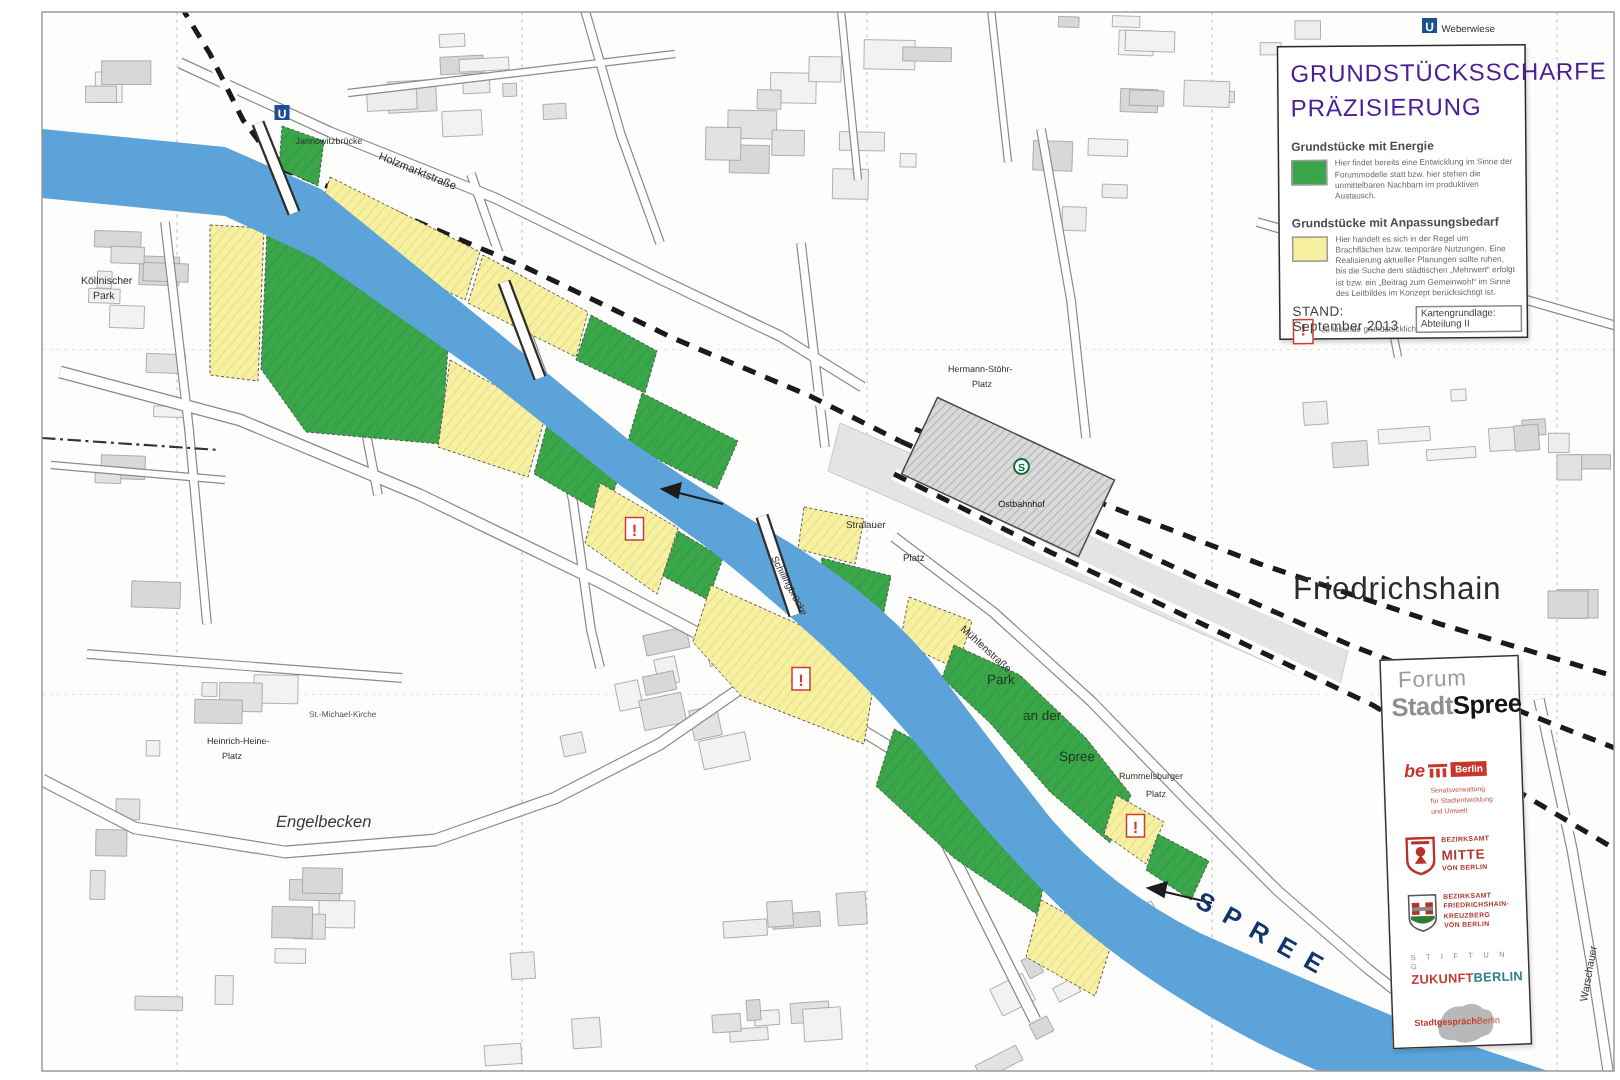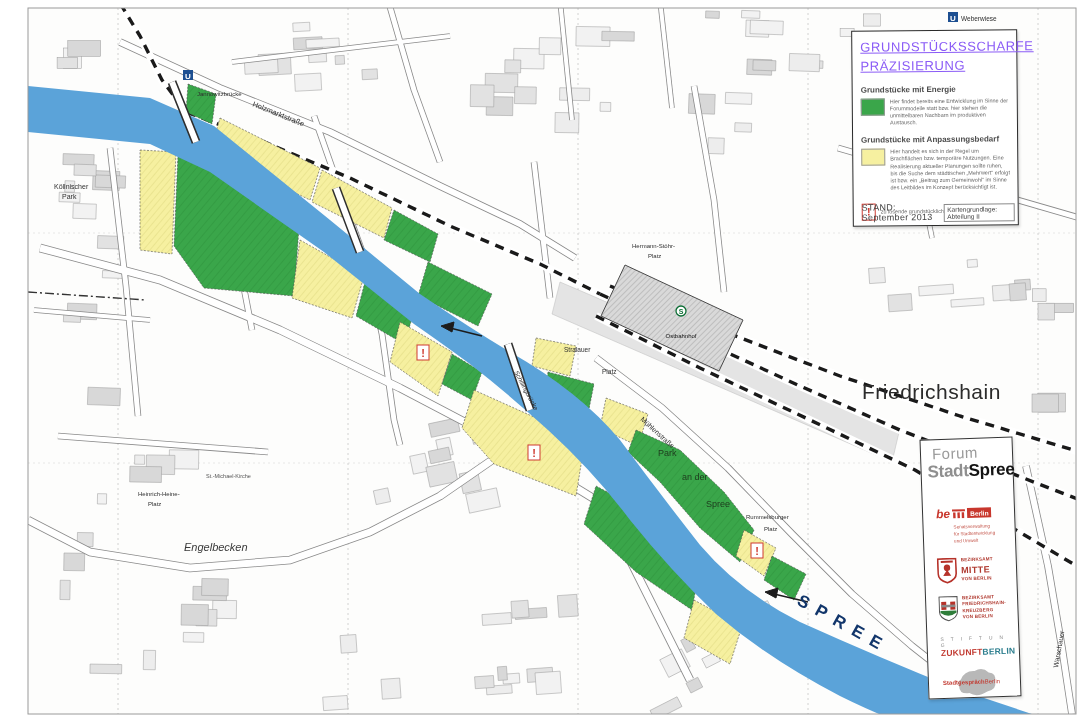--- a/index.html
+++ b/index.html
@@ -3,21 +3,21 @@
 <meta charset="utf-8">
 <style>
   html,body{margin:0;padding:0;background:#e8e8e8;}
   .wrap{position:relative;width:1080px;height:720px;background:#ffffff;overflow:hidden;
         font-family:"Liberation Sans",sans-serif;}
   .wrap svg.mapsvg{position:absolute;left:0;top:0;}
   
   .legend{position:absolute;left:852px;top:30px;width:166px;height:196px;background:#fff;
           border:1.5px solid #2a2a2a;transform:rotate(-0.5deg);padding:7px 7px 3px 8px;
           box-sizing:border-box;box-shadow:1px 2px 3px rgba(0,0,0,.18);}
-  .lg-title{font-size:13px;color:#8b5cf6;letter-spacing:.6px;line-height:1.45;text-decoration:underline;}
+  .lg-title{font-size:16px;color:#4c1d95;letter-spacing:.6px;line-height:1.45;}
   .lg-sec{font-size:8px;font-weight:bold;color:#4c4c4c;margin-top:9px;}
   .lg-row{display:flex;gap:5px;margin-top:4px;}
   .lg-sw{width:22px;height:15px;flex:none;border:.5px solid #9a9a9a;}
   .lg-tiny{font-size:5.5px;line-height:1.3;color:#6a6a6a;}
   .lg-bang{width:12px;height:15px;border:1px solid #cf3b31;color:#cf3b31;font-weight:bold;
            font-size:11px;line-height:15px;text-align:center;flex:none;background:#fff;}
   .lg-bottom{position:absolute;left:8px;right:3px;bottom:3px;display:flex;
              justify-content:space-between;align-items:flex-end;}
   .lg-stand{font-size:9px;color:#3f3f3f;letter-spacing:.3px;}
   .lg-src{font-size:6.5px;color:#3f3f3f;border:.5px solid #8a8a8a;padding:1px 3px;background:#fff;}

